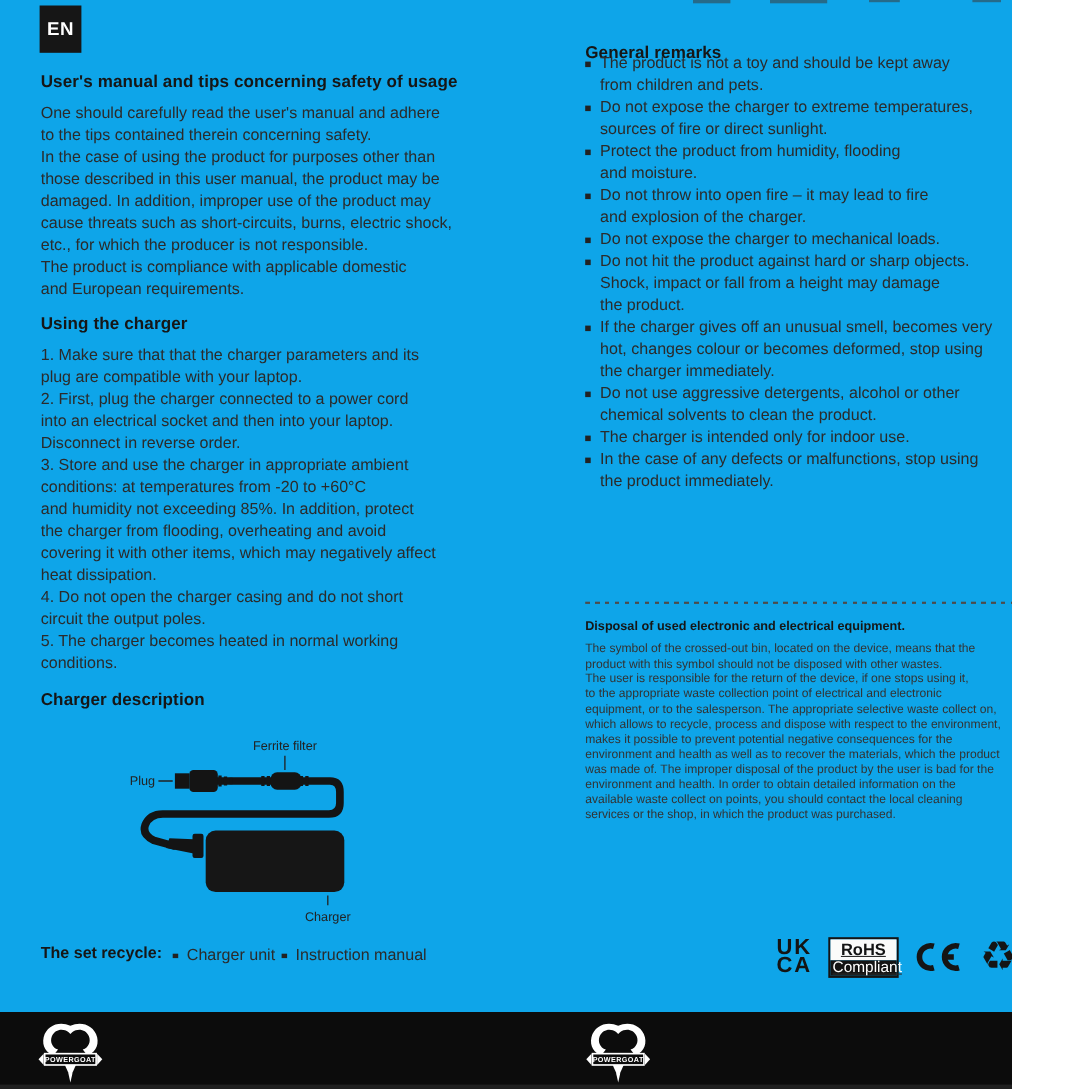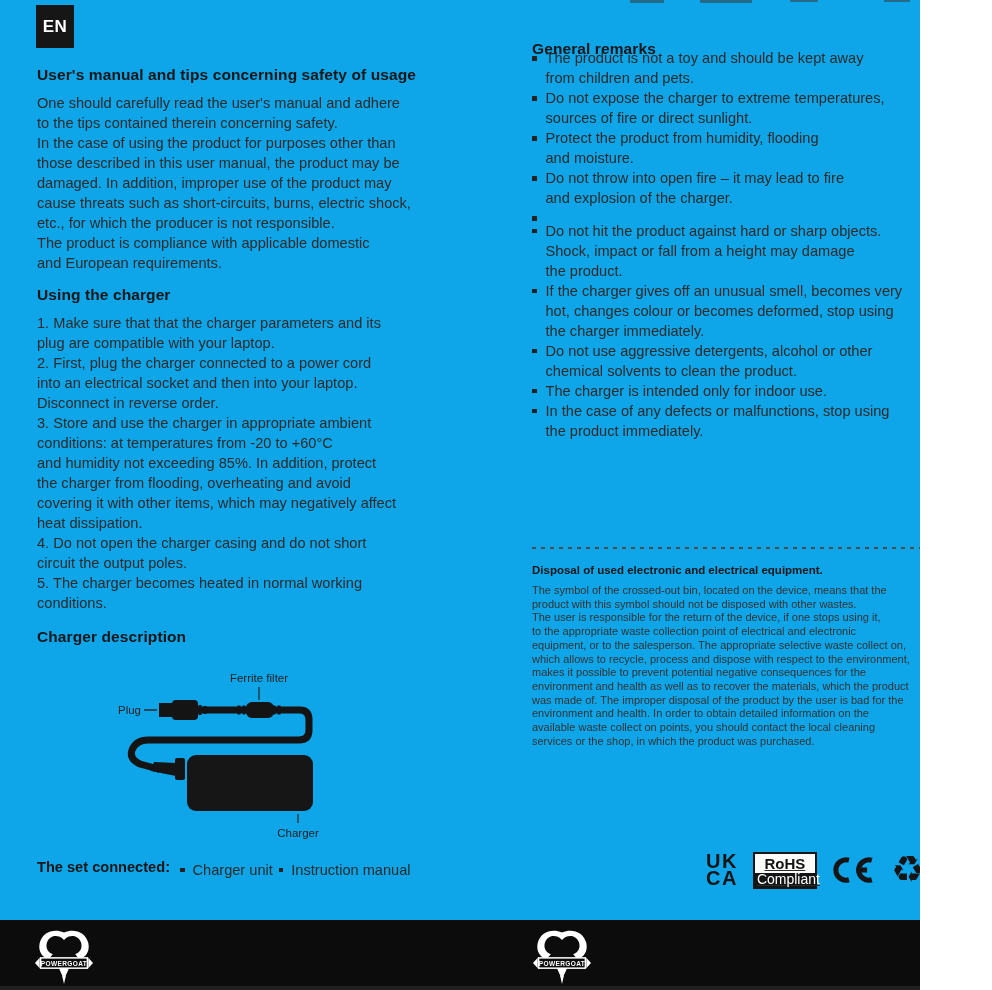--- a/index.html
+++ b/index.html
@@ -127,21 +127,21 @@
 
     <text x="223" y="24" text-anchor="middle" font-size="11.5" fill="#222">Ferrite filter</text>
     <line x1="223" y1="29" x2="223" y2="42" stroke="#222" stroke-width="1.2"></line>
     <text x="105" y="56" text-anchor="end" font-size="11.5" fill="#222">Plug</text>
     <line x1="108" y1="52" x2="121" y2="52" stroke="#222" stroke-width="1.4"></line>
     <line x1="262" y1="156" x2="262" y2="165" stroke="#222" stroke-width="1.2"></line>
     <text x="262" y="179" text-anchor="middle" font-size="11.5" fill="#222">Charger</text>
   </svg>
 
   <div class="set-line abs" style="left:37px;top:859px">
-    <span class="lbl">The set connected:</span>
+    <span class="lbl">The set recycle:</span>
     <span><span class="inc-item">
           <span class="sq"></span>
           <span>Charger unit</span>
         </span><span class="inc-item">
           <span class="sq"></span>
           <span>Instruction manual</span>
         </span></span>
   </div>
 
   <h2 class="sec abs col-w-right" style="left:532px;top:40px">General remarks</h2>
@@ -167,20 +167,21 @@
       </li>
 
       <li>
         <span class="sq"></span>
         <span class="pre">Do not throw into open fire – it may lead to fire
 and explosion of the charger.</span>
       </li>
 
       <li>
         <span class="sq"></span>
+        <span class="pre">Do not expose the charger to mechanical loads.</span>
       </li>
 
       <li>
         <span class="sq"></span>
         <span class="pre">Do not hit the product against hard or sharp objects.
 Shock, impact or fall from a height may damage
 the product.</span>
       </li>
 
 

